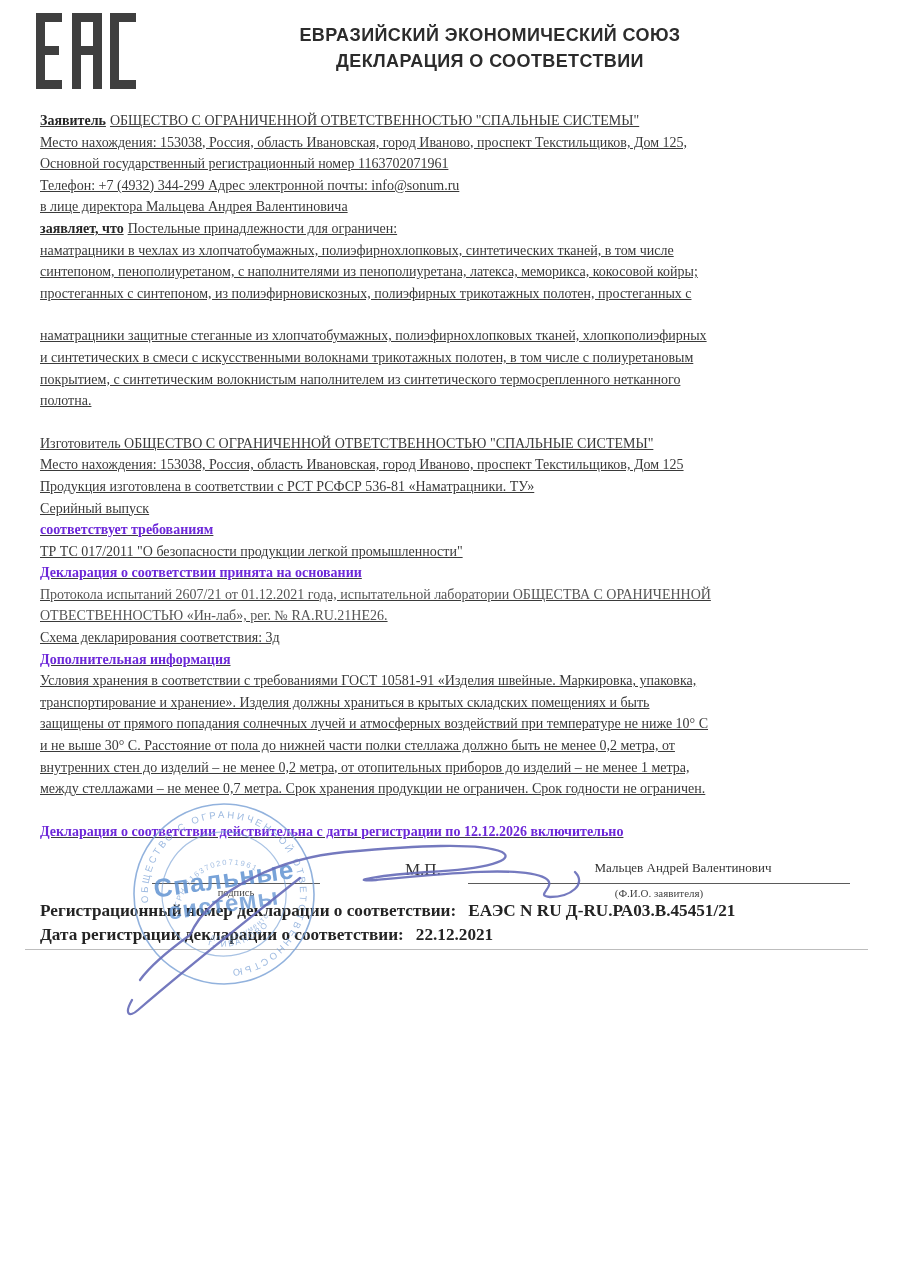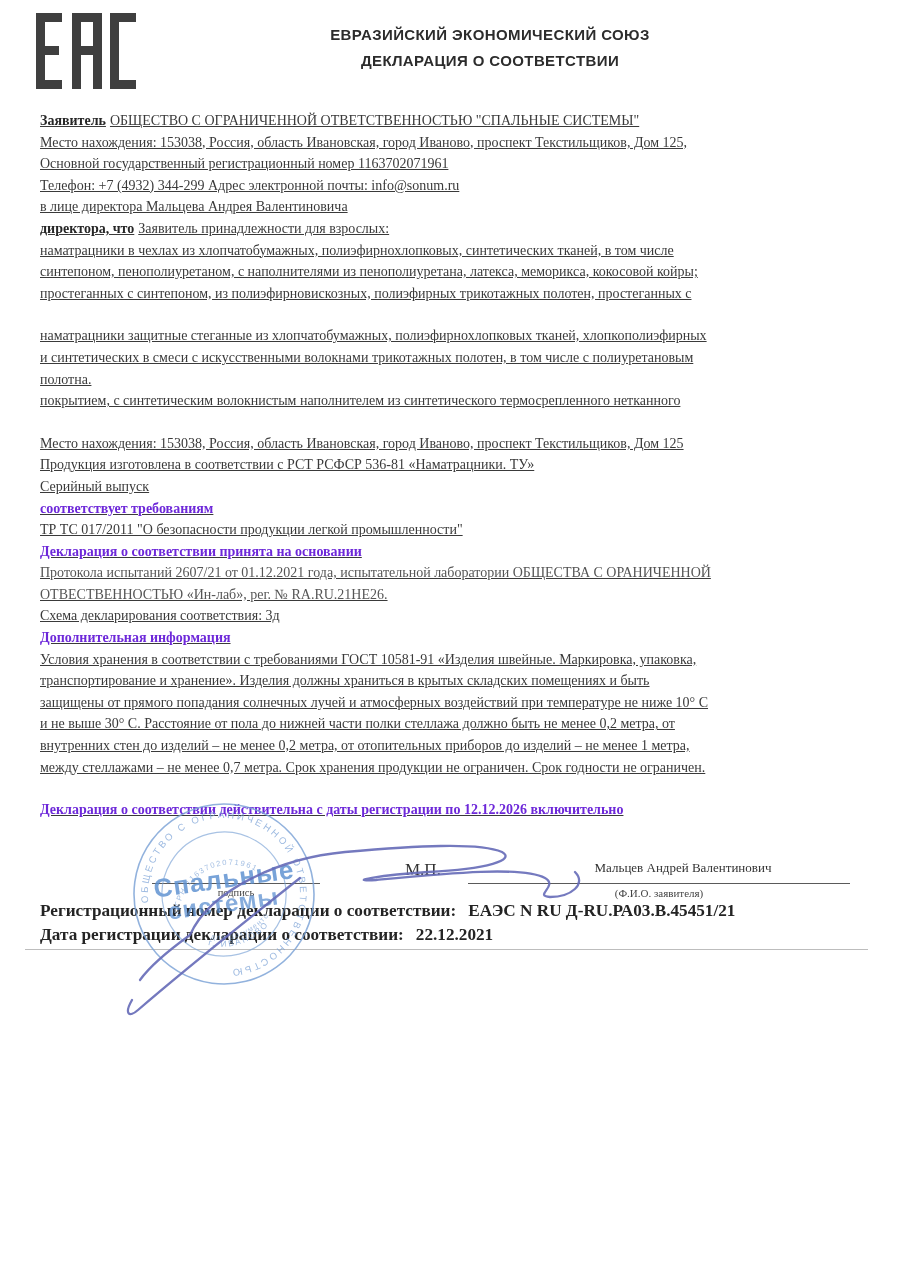--- a/index.html
+++ b/index.html
@@ -11,21 +11,21 @@
     overflow:hidden;
     font-family:"Liberation Serif", serif;
     color:#3a3a3a;
   }
   
   .eac-logo{position:absolute;left:36px;top:13px;}
   .header-titles{
     position:absolute;left:140px;top:22px;width:700px;
     text-align:center;
     font-family:"Liberation Sans", sans-serif;
-    font-weight:bold;font-size:15px;line-height:26px;
+    font-weight:bold;font-size:18px;line-height:26px;
     color:#2c2c2c;letter-spacing:.4px;
   }
   
   .doc-text{position:absolute;left:40px;top:110px;width:828px;font-size:14px;text-decoration:underline;}
   .tline{line-height:21.6px;white-space:nowrap;}
   .tblock{margin:0 0 21px 0;}
   .tblock:last-child{margin-bottom:0;}
   b.lead{color:#262626;margin-right:4px;}
   .boldline{font-weight:bold;color:#6d28d9;}
   .dim{color:#555;}
@@ -82,38 +82,39 @@
       <div class="tline">
         <b class="lead">Заявитель</b><span>ОБЩЕСТВО С ОГРАНИЧЕННОЙ ОТВЕТСТВЕННОСТЬЮ "СПАЛЬНЫЕ СИСТЕМЫ"</span>
       </div>
       <div>
           <div class="tline">Место нахождения: 153038, Россия, область Ивановская, город Иваново, проспект Текстильщиков, Дом 125,</div>
           <div class="tline">Основной государственный регистрационный номер 1163702071961</div>
           <div class="tline">Телефон: +7 (4932) 344-299 Адрес электронной почты: info@sonum.ru</div>
           <div class="tline">в лице директора Мальцева Андрея Валентиновича</div>
         </div>
       <div class="tline">
-        <b class="lead">директора, что</b><span>Заявитель принадлежности для взрослых:</span>
+        <b class="lead">заявляет, что</b><span>Постельные принадлежности для ограничен:</span>
       </div>
       <div>
           <div class="tline">наматрацники в чехлах из хлопчатобумажных, полиэфирнохлопковых, синтетических тканей, в том числе</div>
           <div class="tline">синтепоном, пенополиуретаном, с наполнителями из пенополиуретана, латекса, меморикса, кокосовой койры;</div>
           <div class="tline">простеганных с синтепоном, из полиэфирновискозных, полиэфирных трикотажных полотен, простеганных с</div>
         </div>
     </div>
 
     <div class="tblock">
         <div class="tline">наматрацники защитные стеганные из хлопчатобумажных, полиэфирнохлопковых тканей, хлопкополиэфирных</div>
         <div class="tline">и синтетических в смеси с искусственными волокнами трикотажных полотен, в том числе с полиуретановым</div>
+        <div class="tline">покрытием, с синтетическим волокнистым наполнителем из синтетического термосрепленного  нетканного</div>
         <div class="tline">полотна.</div>
-        <div class="tline">покрытием, с синтетическим волокнистым наполнителем из синтетического термосрепленного  нетканного</div>
       </div>
 
     <div class="tblock">
       <div>
+          <div class="tline">Изготовитель ОБЩЕСТВО С ОГРАНИЧЕННОЙ ОТВЕТСТВЕННОСТЬЮ "СПАЛЬНЫЕ СИСТЕМЫ"</div>
           <div class="tline">Место нахождения: 153038, Россия, область Ивановская, город Иваново, проспект Текстильщиков, Дом 125</div>
           <div class="tline">Продукция изготовлена в соответствии с РСТ РСФСР 536-81 «Наматрацники. ТУ»</div>
           <div class="tline">Серийный выпуск</div>
         </div>
       <div class="tline boldline">соответствует требованиям</div>
       <div class="tline">ТР ТС 017/2011 "О безопасности продукции легкой промышленности"</div>
       <div class="tline boldline">Декларация о соответствии принята на основании</div>
       <div class="dim">
           <div class="tline">Протокола испытаний 2607/21 от 01.12.2021 года, испытательной лаборатории ОБЩЕСТВА С ОРАНИЧЕННОЙ</div>
           <div class="tline">ОТВЕСТВЕННОСТЬЮ «Ин-лаб», рег. № RA.RU.21НЕ26.</div>

